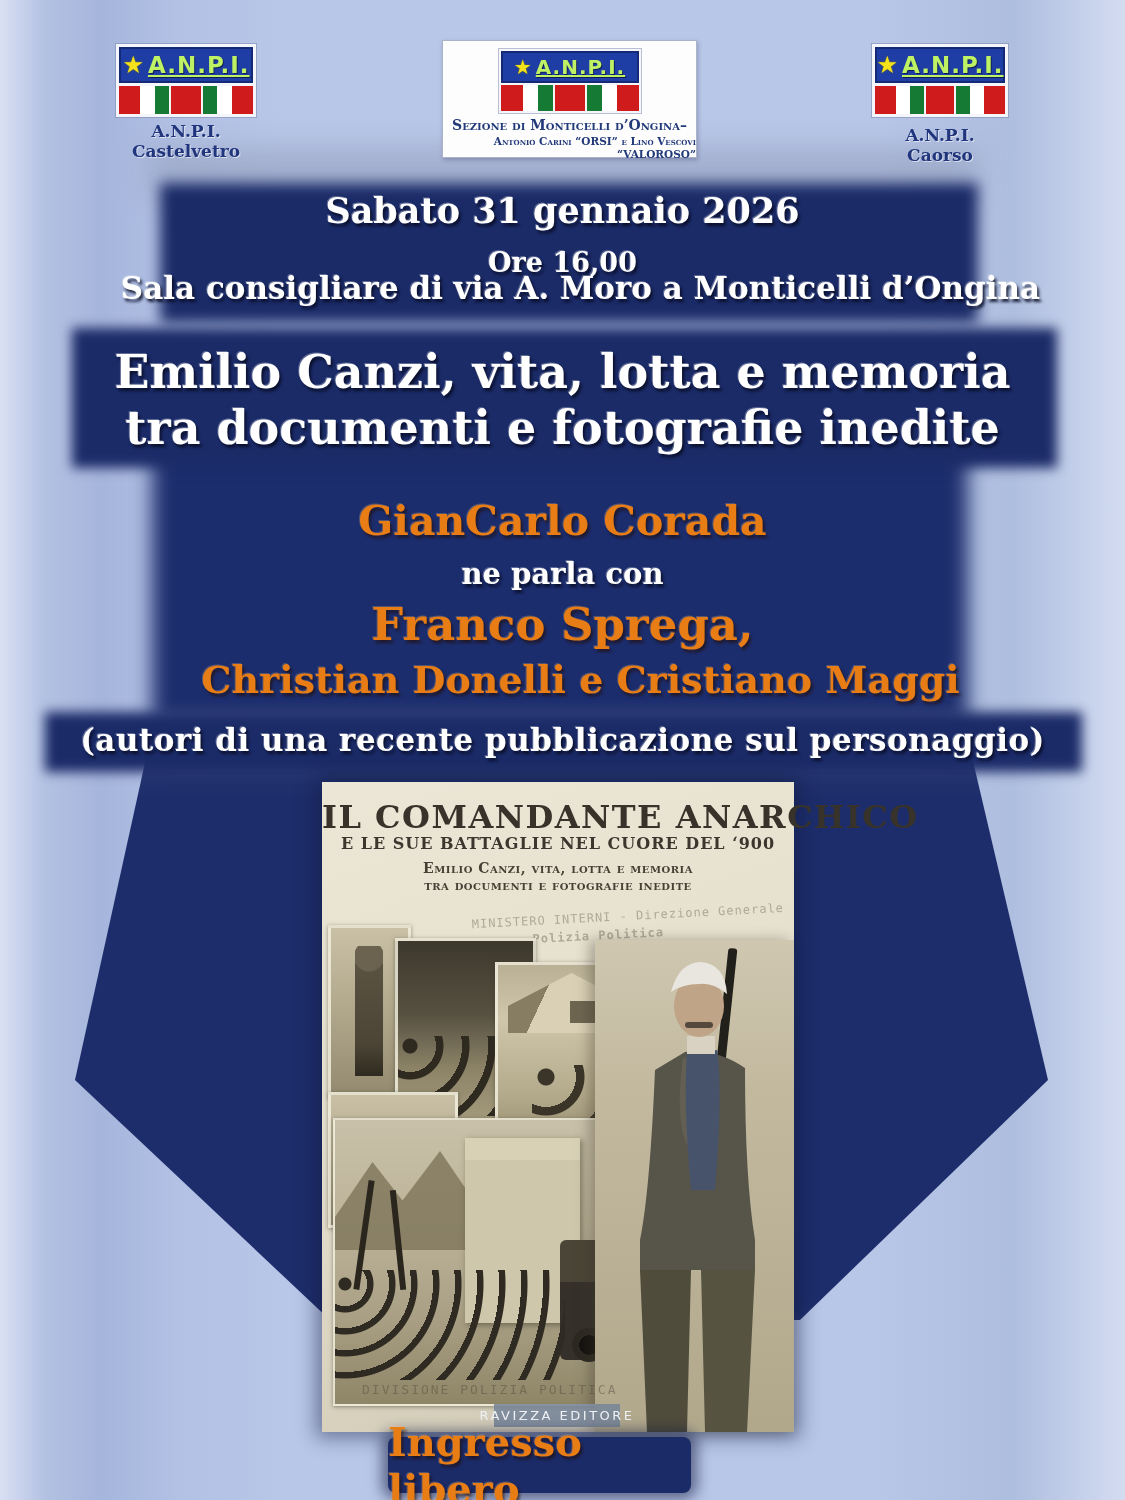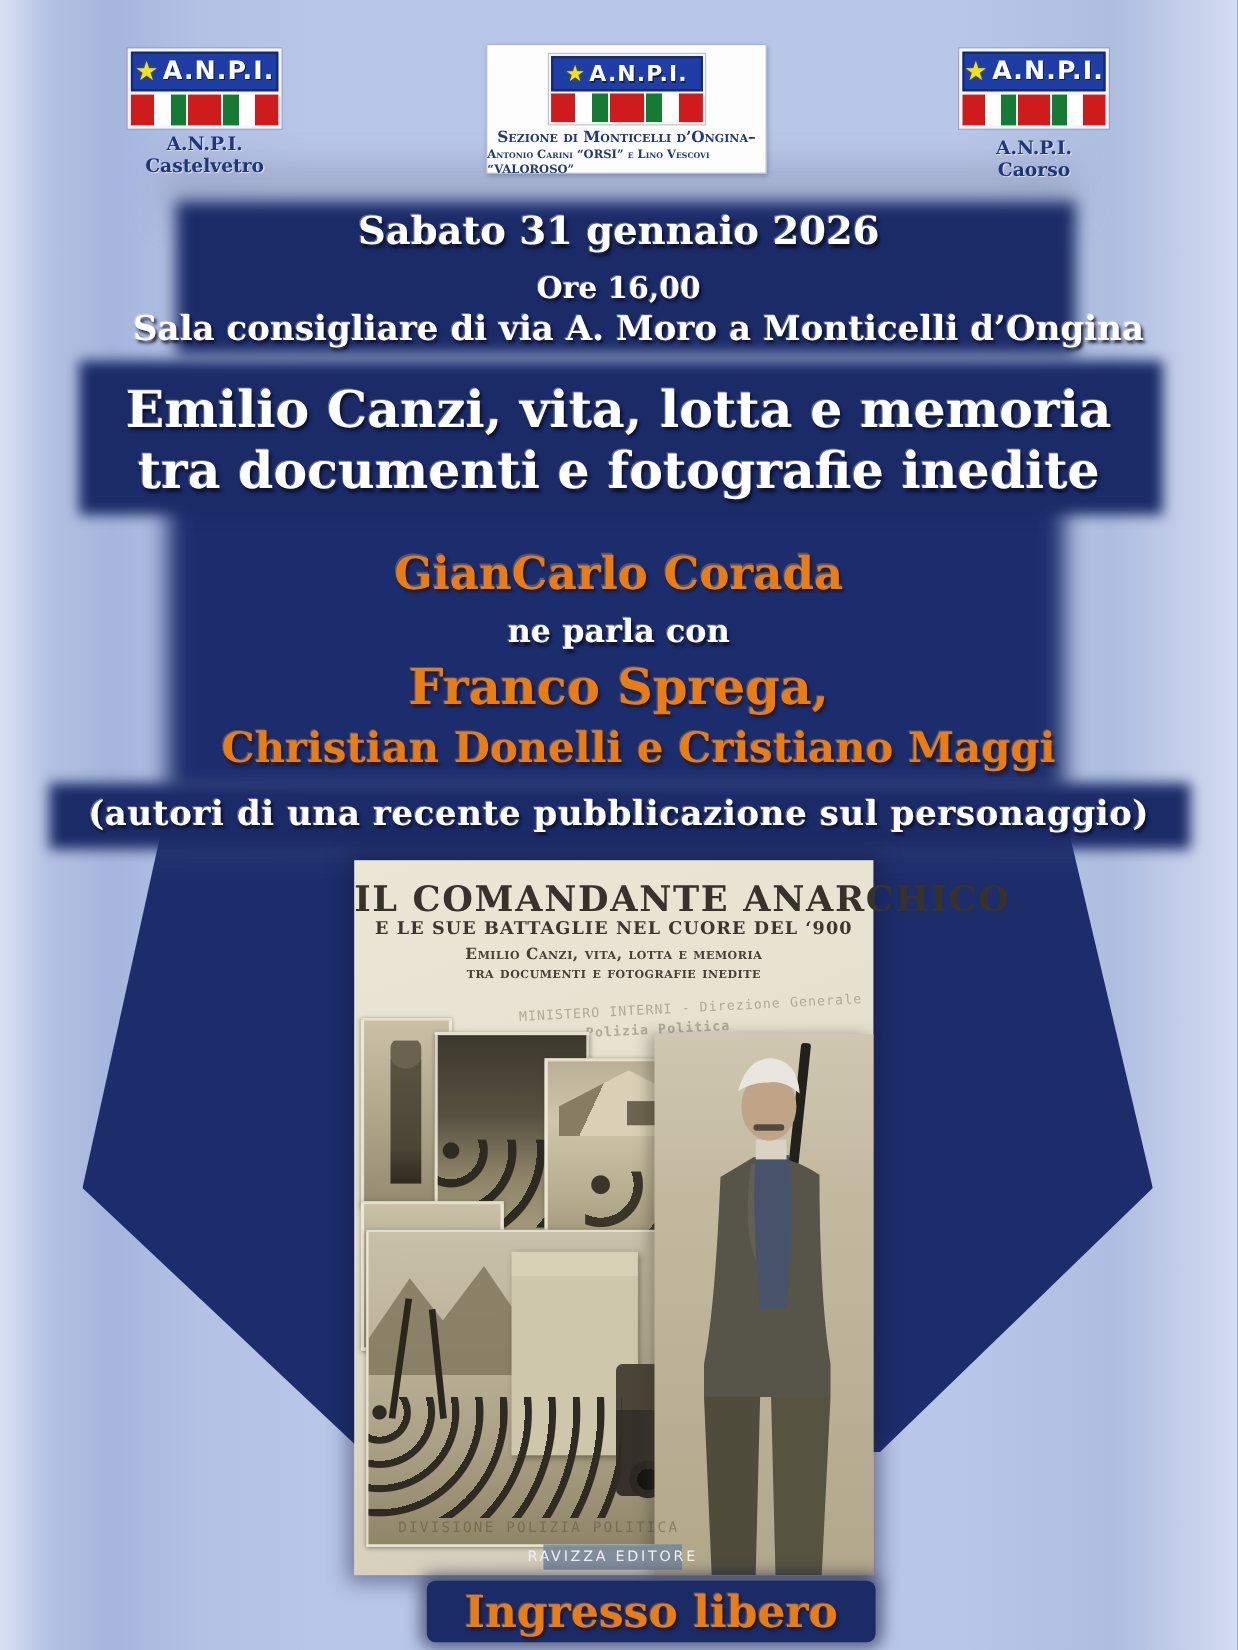--- a/index.html
+++ b/index.html
@@ -17,21 +17,21 @@
     left:0;top:740px;width:1125px;height:620px;background:#1d2d6b;
     clip-path:polygon(150px 0,968px 0,1048px 340px,800px 580px,330px 580px,75px 340px);
     filter:blur(24px);
   }
   .ghost-band{left:150px;top:148px;width:828px;height:48px;
     background:rgba(148,158,188,.6);filter:blur(14px);}
   .date-band{left:160px;top:183px;width:818px;height:140px;filter:blur(7px);}
   .title-band{left:72px;top:328px;width:985px;height:140px;filter:blur(6px);}
   .names-panel{left:152px;top:430px;width:816px;height:292px;background:#1c2d6d;filter:blur(10px);}
   .authors-band{left:45px;top:712px;width:1037px;height:60px;filter:blur(6px);}
-  .admission-band{left:388px;top:1437px;width:408px;height:56px;border-radius:8px;
+  .admission-band{left:388px;top:1437px;width:303px;height:56px;border-radius:8px;
     box-shadow:0 0 14px 6px rgba(14,22,58,.55);filter:blur(.5px);
     display:flex;align-items:center;justify-content:center;}
   
   .ctr{left:0;right:0;text-align:center;white-space:nowrap;}
   .wtxt{color:#ffffff;font-weight:bold;
     text-shadow:-1px -1px 0 rgba(255,255,255,.30), 2px 3px 3px rgba(8,12,35,.85);}
   .otxt{color:#e87c15;font-weight:bold;
     text-shadow:-1px -1px 0 rgba(255,205,130,.25), 2px 3px 3px rgba(35,12,0,.6);}
   .f-date{font-size:35px;}
   .f-time{font-size:27px;}
@@ -43,30 +43,30 @@
   .f-sp2{font-size:38px;padding-left:36px;}
   .f-auth{font-size:31px;letter-spacing:.5px;}
   .f-adm{font-size:40px;}
   
   .anpi-flag{display:flex;flex-direction:column;gap:3px;background:#f4f6fb;padding:3px;
     box-shadow:0 0 0 1px rgba(120,130,170,.5);}
   .anpi-blue{background:#1e3ea6;border:2px solid #142a74;display:flex;align-items:center;
     justify-content:center;gap:4px;}
   .anpi-star{color:#f3e11c;text-shadow:0 0 2px #7a7100;line-height:1;}
   .anpi-word{font-family:"DejaVu Sans","Liberation Sans",sans-serif;font-weight:bold;
-    color:#ffffff;text-shadow:1px 1px 0 #0e1e55;letter-spacing:1px;}
+    color:#bef264;text-shadow:1px 1px 0 #0e1e55;letter-spacing:1px;text-decoration:underline;}
   .anpi-ribbon{background:linear-gradient(to right,
       #cf1b1b 0 16%, #ffffff 16% 27%, #157a33 27% 37.5%, #f5f5f5 37.5% 39%,
       #cf1b1b 39% 61%, #f5f5f5 61% 62.5%, #157a33 62.5% 73%,
       #ffffff 73% 84%, #cf1b1b 84% 100%);}
   .logo-caption{font-weight:bold;color:#20357c;text-align:center;
     text-shadow:1px 1px 0 rgba(255,255,255,.55);}
   .section-box{background:#fdfdfd;border:1px solid #aab3c8;box-shadow:1px 2px 4px rgba(60,70,110,.35);
     display:flex;flex-direction:column;align-items:center;padding-top:8px;}
-  .smallcaps{font-variant:small-caps;font-weight:bold;color:#223a7a;line-height:1.25;}
+  .smallcaps{font-variant:small-caps;font-weight:bold;color:#223a7a;line-height:1.25;text-align:right;}
   
   .cover{left:322px;top:782px;width:472px;height:650px;
     background:linear-gradient(160deg,#ece6d6 0%,#e6e0cf 40%,#d9d2bf 75%,#cfc8b4 100%);
     box-shadow:0 0 18px 6px rgba(16,24,58,.45);}
   .cover-title{left:0;right:0;top:16px;text-align:right;color:#37332a;font-weight:bold;
     font-size:32px;letter-spacing:1.5px;white-space:nowrap;}
   .cover-sub{left:0;right:0;top:52px;text-align:center;color:#3b372e;font-weight:bold;
     font-size:16px;letter-spacing:1px;white-space:nowrap;}
   .cover-tag{left:0;right:0;top:78px;text-align:center;color:#464135;font-weight:bold;
     font-size:14px;line-height:1.2;font-variant:small-caps;letter-spacing:.5px;}
@@ -122,21 +122,21 @@
         <span class="anpi-star" style="font-size:24px;">★</span>
         <span class="anpi-word" style="font-size:23px;">A.N.P.I.</span>
       </div>
       <div class="anpi-ribbon" style="height:28px;"></div>
     </div>
     <div class="logo-caption" style="font-size:17px;margin-top:8px;">A.N.P.I. Caorso</div>
   </div>
 
   <div class="abs ctr wtxt f-date" style="top:190px;">Sabato 31 gennaio 2026</div>
   <div class="abs ctr wtxt f-time" style="top:247px;">Ore 16,00</div>
-  <div class="abs ctr wtxt f-venue" style="top:281px;padding-left:36px;">Sala consigliare di via A. Moro a Monticelli d’Ongina</div>
+  <div class="abs ctr wtxt f-venue" style="top:270px;padding-left:36px;">Sala consigliare di via A. Moro a Monticelli d’Ongina</div>
   <div class="abs ctr wtxt f-title" style="top:345px;">Emilio Canzi, vita, lotta e memoria</div>
   <div class="abs ctr wtxt f-title" style="top:401px;">tra documenti e fotografie inedite</div>
   <div class="abs ctr otxt f-mod" style="top:497px;">GianCarlo Corada</div>
   <div class="abs ctr wtxt f-conn" style="top:557px;">ne parla con</div>
   <div class="abs ctr otxt f-sp1" style="top:598px;">Franco Sprega,</div>
   <div class="abs ctr otxt f-sp2" style="top:657px;">Christian Donelli e Cristiano Maggi</div>
   <div class="abs ctr wtxt f-auth" style="top:722px;">(autori di una recente pubblicazione sul personaggio)</div>
 
   <div class="abs cover">
 

